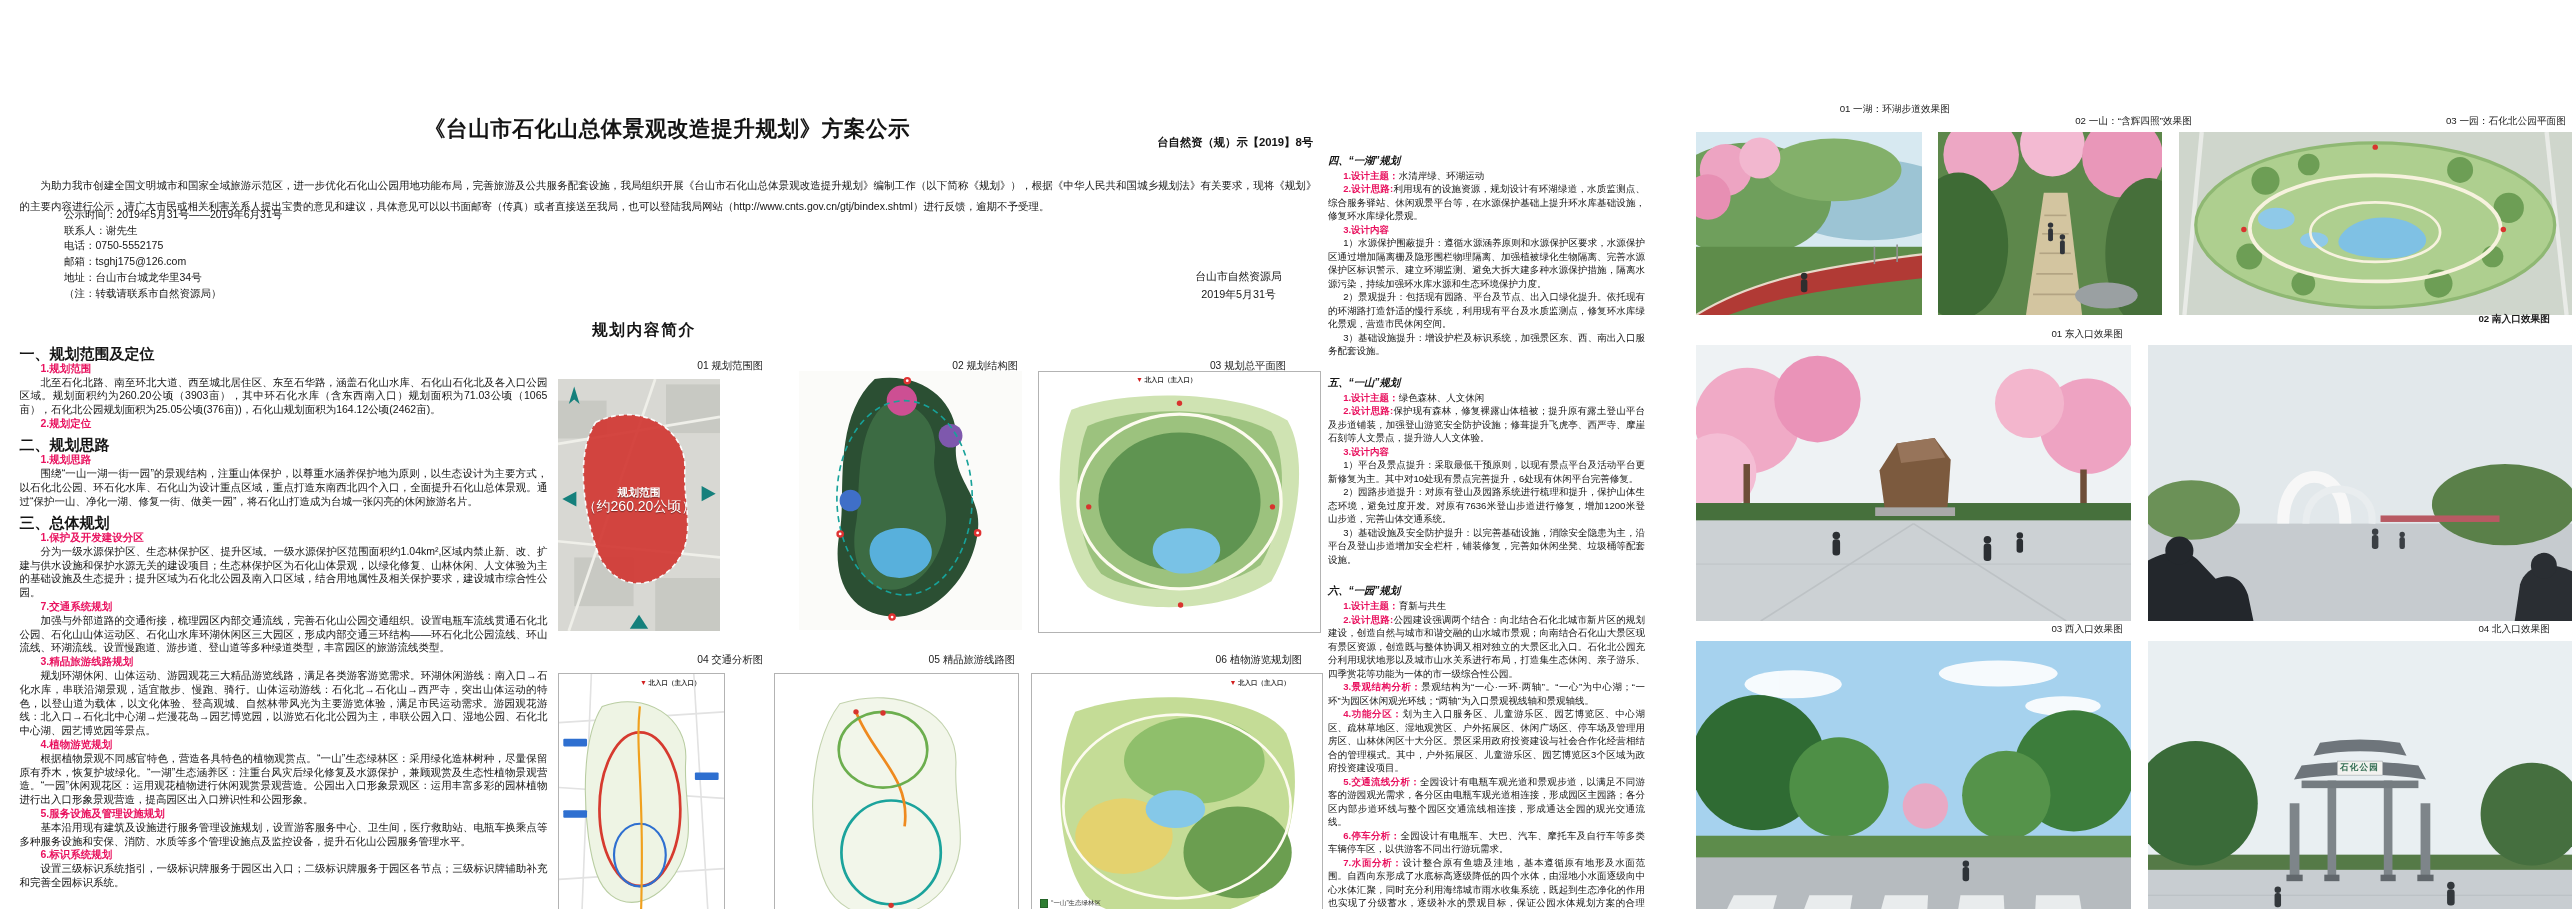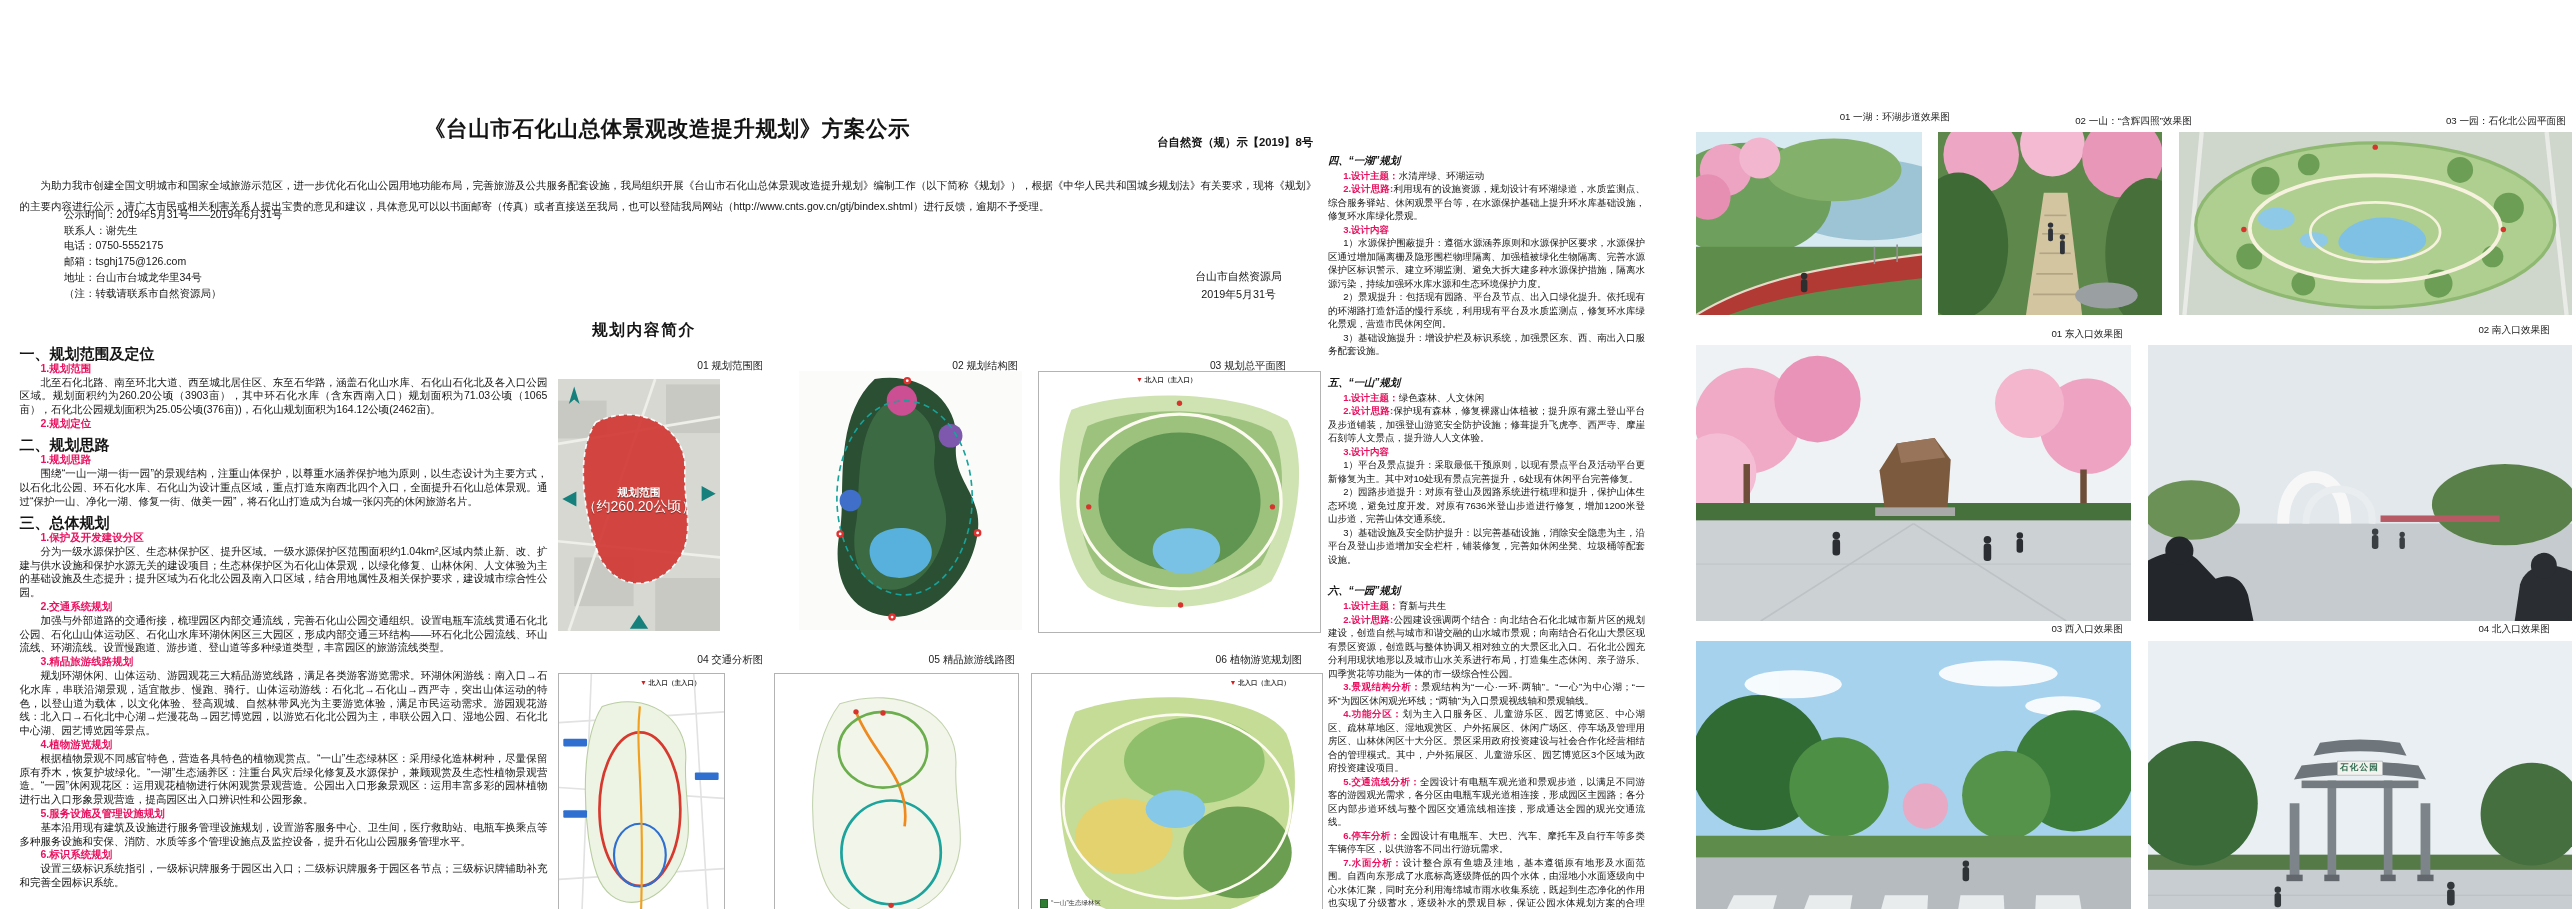--- a/index.html
+++ b/index.html
@@ -80,21 +80,21 @@
     <p class="body-p">北至石化北路、南至环北大道、西至城北居住区、东至石华路，涵盖石化山水库、石化山石化北及各入口公园区域。规划面积约为260.20公顷（3903亩），其中环石化水库（含东西南入口）规划面积为71.03公顷（1065亩），石化北公园规划面积为25.05公顷(376亩))，石化山规划面积为164.12公顷(2462亩)。</p>
     <div class="red-head">2.规划定位</div>
 
     <div class="sec-title">二、规划思路</div>
     <div class="red-head">1.规划思路</div>
     <p class="body-p">围绕“一山一湖一街一园”的景观结构，注重山体保护，以尊重水涵养保护地为原则，以生态设计为主要方式，以石化北公园、环石化水库、石化山为设计重点区域，重点打造东南西北四个入口，全面提升石化山总体景观。通过“保护一山、净化一湖、修复一街、做美一园”，将石化山打造成为台城一张闪亮的休闲旅游名片。</p>
 
     <div class="sec-title">三、总体规划</div>
     <div class="red-head">1.保护及开发建设分区</div>
     <p class="body-p">分为一级水源保护区、生态林保护区、提升区域。一级水源保护区范围面积约1.04km²,区域内禁止新、改、扩建与供水设施和保护水源无关的建设项目；生态林保护区为石化山体景观，以绿化修复、山林休闲、人文体验为主的基础设施及生态提升；提升区域为石化北公园及南入口区域，结合用地属性及相关保护要求，建设城市综合性公园。</p>
-    <div class="red-head">2.交通系统规划</div>
+    <div class="red-head">7.交通系统规划</div>
     <p class="body-p">加强与外部道路的交通衔接，梳理园区内部交通流线，完善石化山公园交通组织。设置电瓶车流线贯通石化北公园、石化山山体运动区、石化山水库环湖休闲区三大园区，形成内部交通三环结构——环石化北公园流线、环山流线、环湖流线。设置慢跑道、游步道、登山道等多种绿道类型，丰富园区的旅游流线类型。</p>
     <div class="red-head">3.精品旅游线路规划</div>
     <p class="body-p">规划环湖休闲、山体运动、游园观花三大精品游览线路，满足各类游客游览需求。环湖休闲游线：南入口→石化水库，串联沿湖景观，适宜散步、慢跑、骑行。山体运动游线：石化北→石化山→西严寺，突出山体运动的特色，以登山道为载体，以文化体验、登高观城、自然林带风光为主要游览体验，满足市民运动需求。游园观花游线：北入口→石化北中心湖→烂漫花岛→园艺博览园，以游览石化北公园为主，串联公园入口、湿地公园、石化北中心湖、园艺博览园等景点。</p>
     <div class="red-head">4.植物游览规划</div>
     <p class="body-p">根据植物景观不同感官特色，营造各具特色的植物观赏点。“一山”生态绿林区：采用绿化造林树种，尽量保留原有乔木，恢复护坡绿化。“一湖”生态涵养区：注重台风灾后绿化修复及水源保护，兼顾观赏及生态性植物景观营造。“一园”休闲观花区：运用观花植物进行休闲观赏景观营造。公园出入口形象景观区：运用丰富多彩的园林植物进行出入口形象景观营造，提高园区出入口辨识性和公园形象。</p>
     <div class="red-head">5.服务设施及管理设施规划</div>
     <p class="body-p">基本沿用现有建筑及设施进行服务管理设施规划，设置游客服务中心、卫生间，医疗救助站、电瓶车换乘点等多种服务设施和安保、消防、水质等多个管理设施点及监控设备，提升石化山公园服务管理水平。</p>
     <div class="red-head">6.标识系统规划</div>
     <p class="body-p">设置三级标识系统指引，一级标识牌服务于园区出入口；二级标识牌服务于园区各节点；三级标识牌辅助补充和完善全园标识系统。</p>
   </div>
@@ -286,21 +286,21 @@
           <span class="lg-sq" style="background:#f6c344"></span>
           <span>“一园”休闲观花区</span>
         </div>
       <div class="lg-row">
           <span class="lg-sq" style="background:#e57373"></span>
           <span>出入口形象景观区</span>
         </div>
     </div>
   </div>
 
-  <div class="img-label" style="left:1696px;top:64px;width:254px;">01 一湖：环湖步道效果图</div>
+  <div class="img-label" style="left:1696px;top:56px;width:254px;">01 一湖：环湖步道效果图</div>
   <div class="fig" style="left:1696px;top:85px;width:226px;height:183px;">
     <svg viewBox="0 0 418 338" preserveAspectRatio="none">
       <rect width="418" height="338" fill="#d7e9f1"></rect>
       <ellipse cx="320" cy="125" rx="170" ry="75" fill="#9cc4d4"></ellipse>
       <ellipse cx="95" cy="125" rx="155" ry="105" fill="#6f9f5c"></ellipse>
       <ellipse cx="255" cy="70" rx="125" ry="58" fill="#83b06a"></ellipse>
       <circle cx="55" cy="70" r="48" fill="#eda4c2"></circle>
         <circle cx="118" cy="48" r="38" fill="#f2b7cf"></circle>
         <circle cx="22" cy="120" r="42" fill="#e78fb3"></circle>
       <rect y="212" width="418" height="126" fill="#5e8c4a"></rect>
@@ -403,21 +403,21 @@
         <circle cx="260" cy="352" r="7"></circle>
           <rect x="253" y="359" width="14" height="30" rx="6"></rect>
         <circle cx="540" cy="360" r="7"></circle>
           <rect x="533" y="367" width="14" height="32" rx="6"></rect>
         <circle cx="600" cy="352" r="6"></circle>
           <rect x="594" y="358" width="12" height="26" rx="5"></rect>
       </g>
     </svg>
   </div>
 
-  <div class="img-label" style="left:2296px;top:277px;width:254px;">02 南入口效果图</div>
+  <div class="img-label" style="left:2296px;top:266px;width:254px;font-weight:bold;">02 南入口效果图</div>
   <div class="fig" style="left:2148px;top:298px;width:424px;height:276px;">
     <svg viewBox="0 0 784 510" preserveAspectRatio="none">
       <rect width="784" height="510" fill="#e2e8eb"></rect>
       <rect y="330" width="784" height="180" fill="#c6cbcf"></rect>
       <ellipse cx="660" cy="295" rx="135" ry="75" fill="#5a8049"></ellipse>
       <ellipse cx="80" cy="305" rx="90" ry="55" fill="#6b9157"></ellipse>
       <path d="M250,330 C250,215 365,215 365,330" fill="none" stroke="#f7f7f7" stroke-width="22"></path>
       <path d="M292,330 C292,240 424,250 414,330" fill="none" stroke="#e9edef" stroke-width="13"></path>
       <rect x="430" y="315" width="220" height="12" fill="#b85a63"></rect>
       <g fill="#3a3f44">

